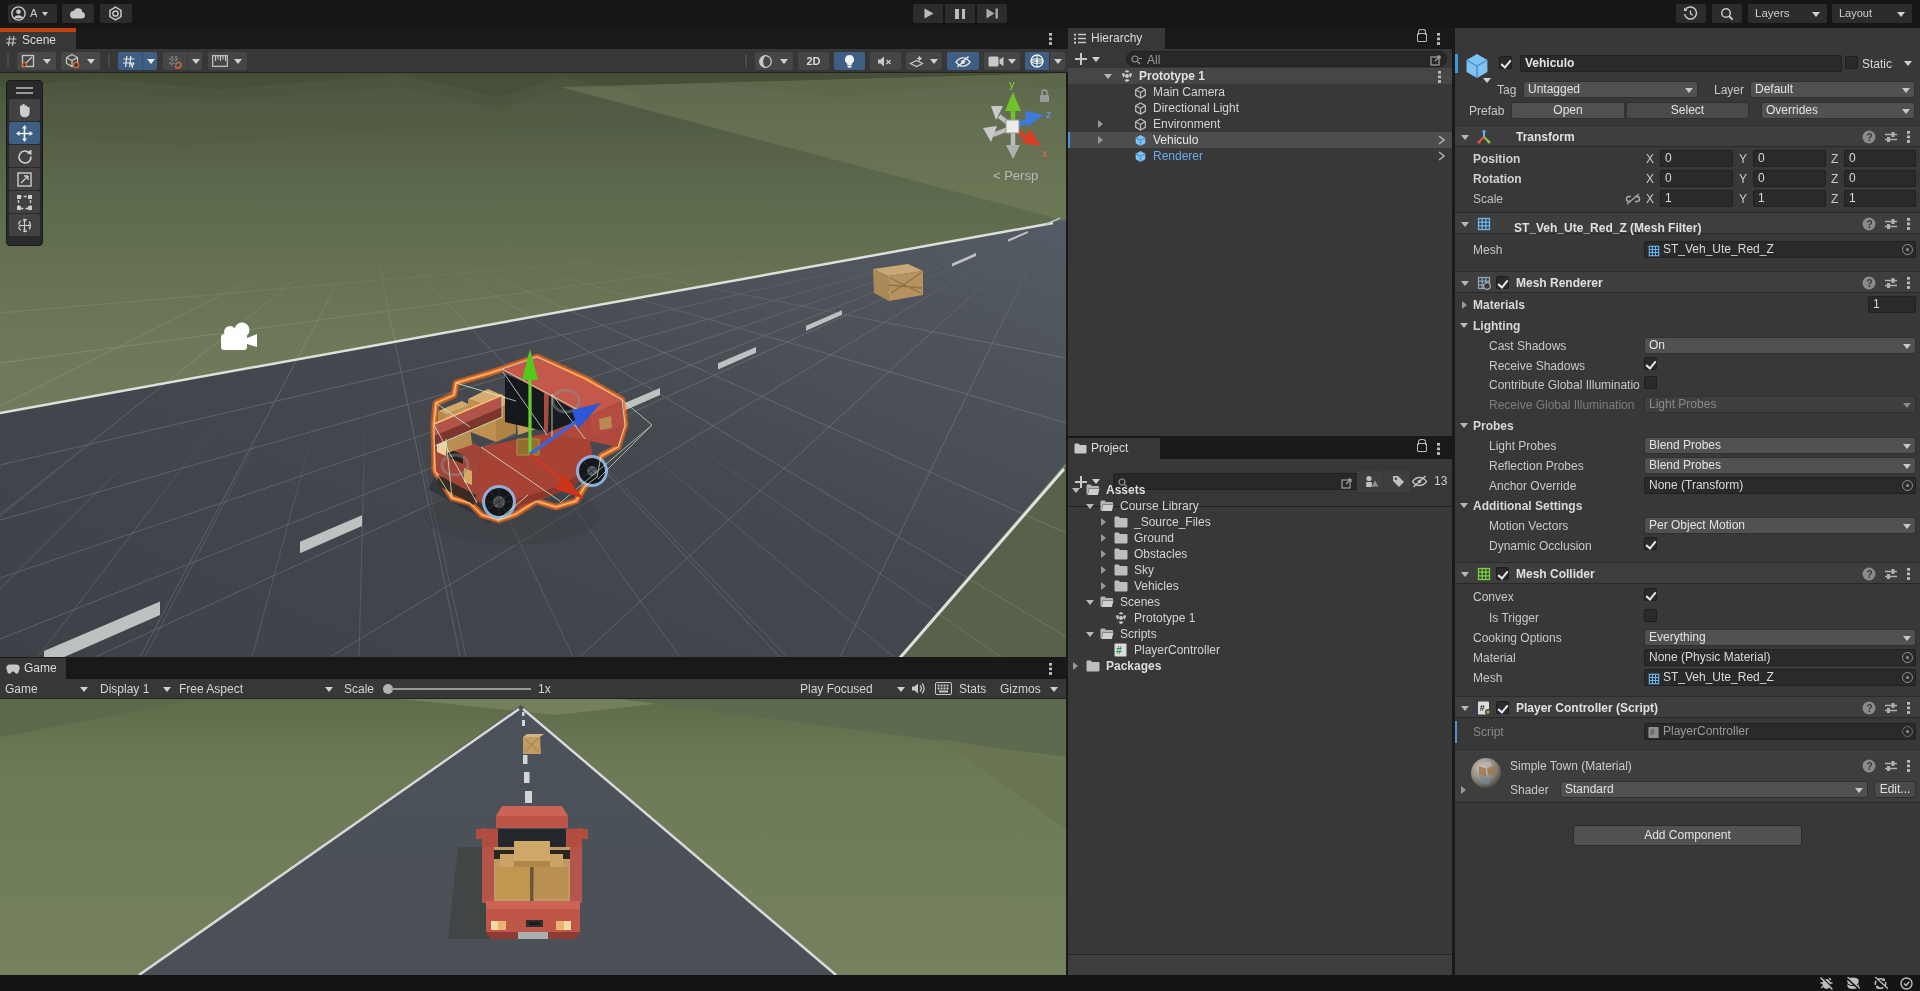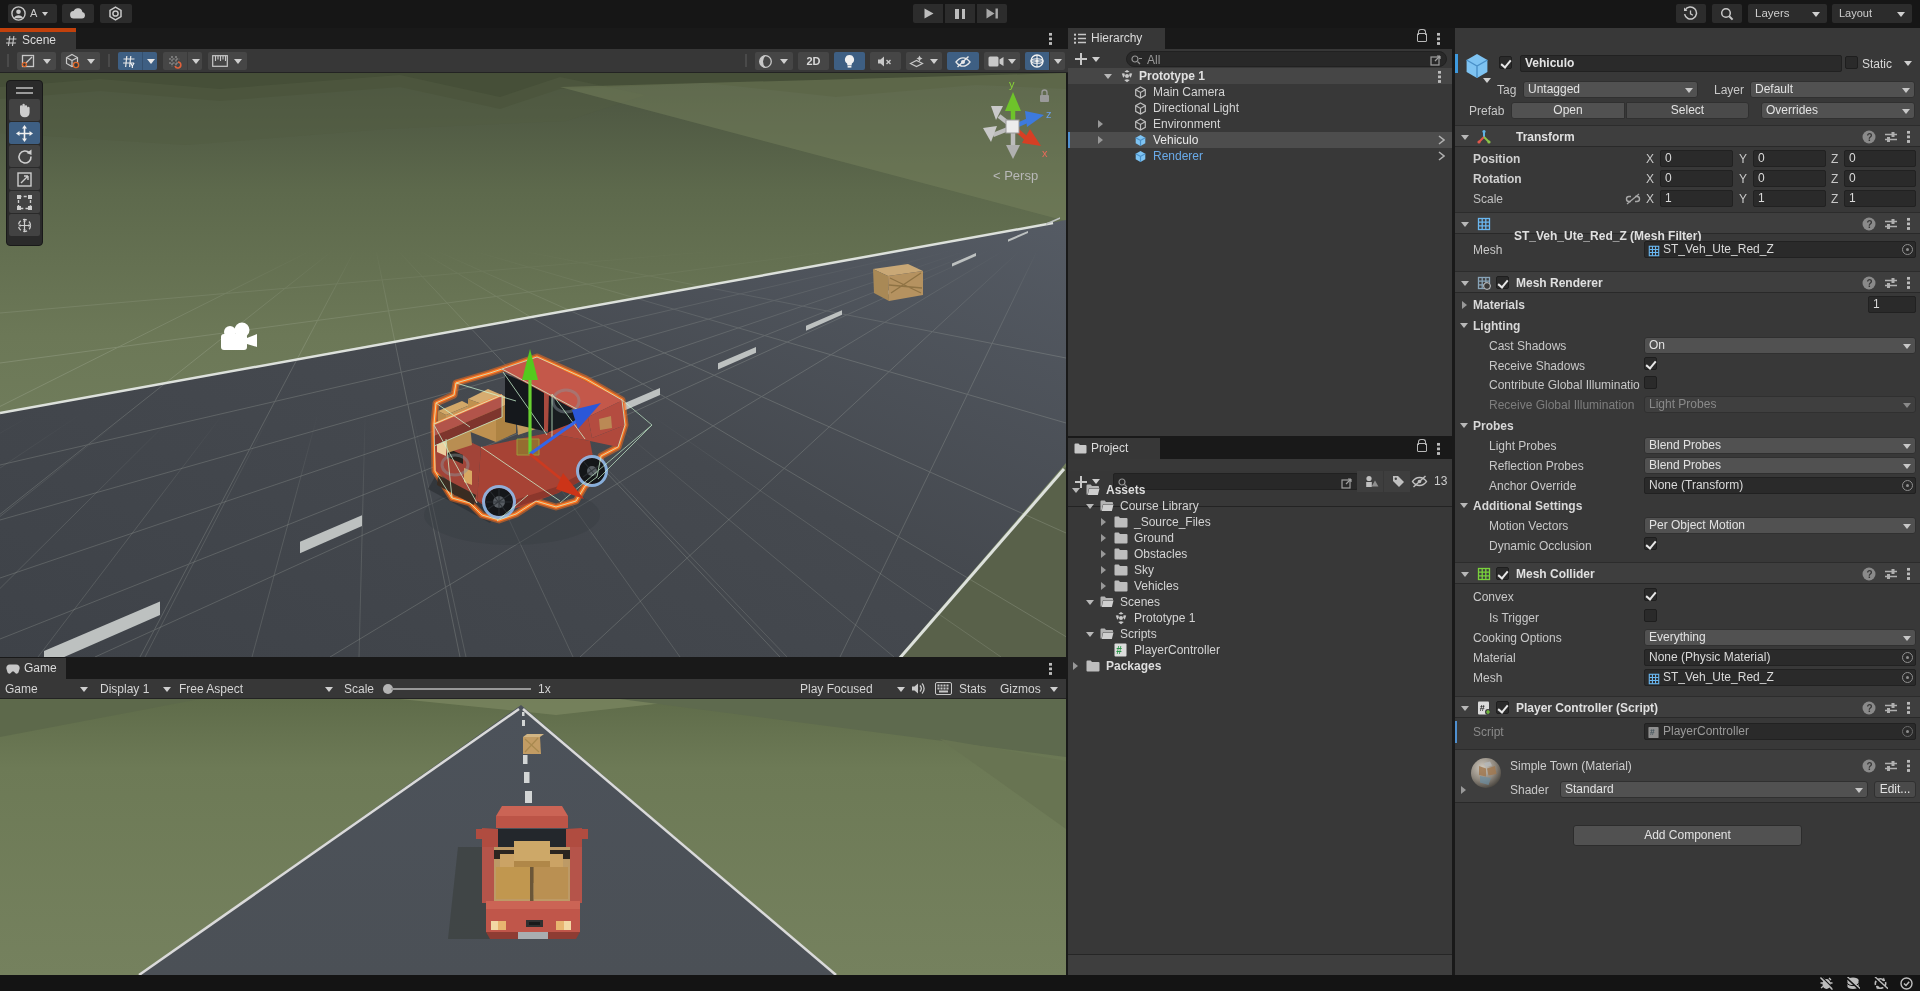--- a/index.html
+++ b/index.html
@@ -884,21 +884,21 @@
     <div class="tf" style="left:389px;top:162px;width:72px">1</div>
 
   <div class="hdr" style="top:184px;height:22px">
     <div class="fold" style="left:6px;top:9px"></div>
     <svg class="abs" style="left:22px;top:4px" width="14" height="14" viewBox="0 0 14 14">
         <g stroke="#6ab7f0" stroke-width="1.3" fill="none">
           <rect x="1.5" y="1.5" width="11" height="11"></rect>
           <path d="M1.5 5.2h11M1.5 8.8h11M5.2 1.5v11M8.8 1.5v11"></path>
         </g>
       </svg>
-    <span class="abs bold" style="left:59px;top:16px;color:#e0e0e0">ST_Veh_Ute_Red_Z (Mesh Filter)</span>
+    <span class="abs bold" style="left:59px;top:8px;color:#e0e0e0">ST_Veh_Ute_Red_Z (Mesh Filter)</span>
     <svg class="abs" style="left:407px;top:4px" width="14" height="14" viewBox="0 0 14 14">
         <circle cx="7" cy="7" r="6.5" fill="#8a8a8a"></circle>
         <text x="4.4" y="10.5" font-size="10" font-weight="bold" fill="#383838">?</text>
       </svg>
     <svg class="abs" style="left:429px;top:4px" width="14" height="14" viewBox="0 0 14 14">
         <g stroke="#b0b0b0" stroke-width="1.4">
           <path d="M1 4.5h12M1 9.5h12"></path>
         </g>
         <rect x="7.5" y="2" width="3" height="5" fill="#b0b0b0"></rect>
         <rect x="3" y="7" width="3" height="5" fill="#b0b0b0"></rect>

